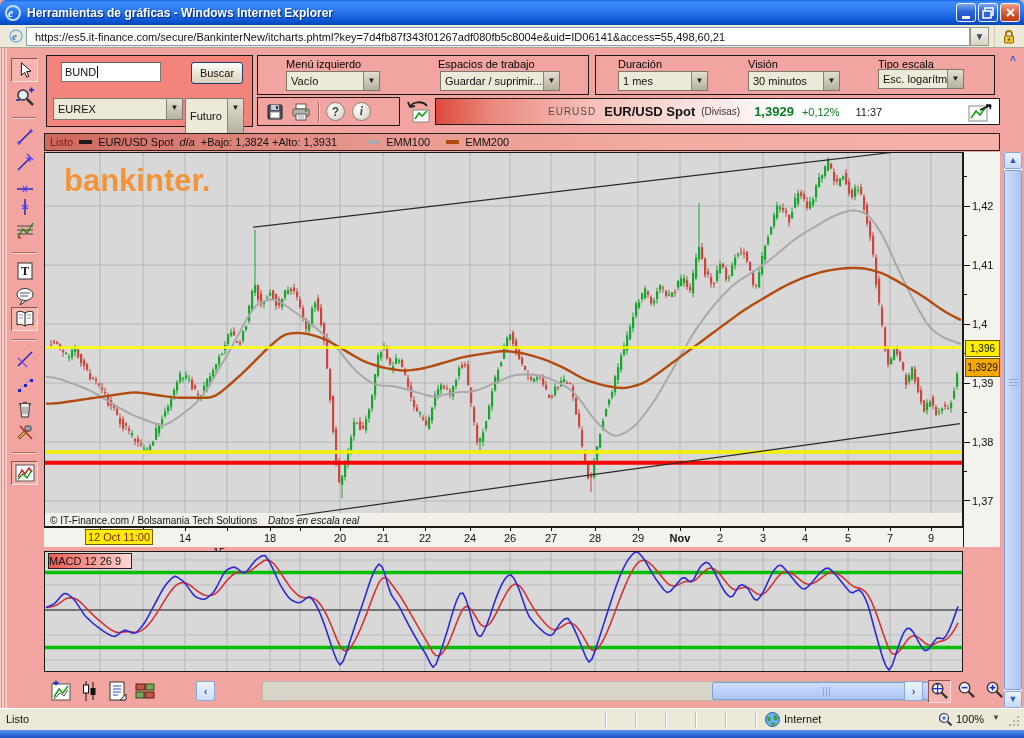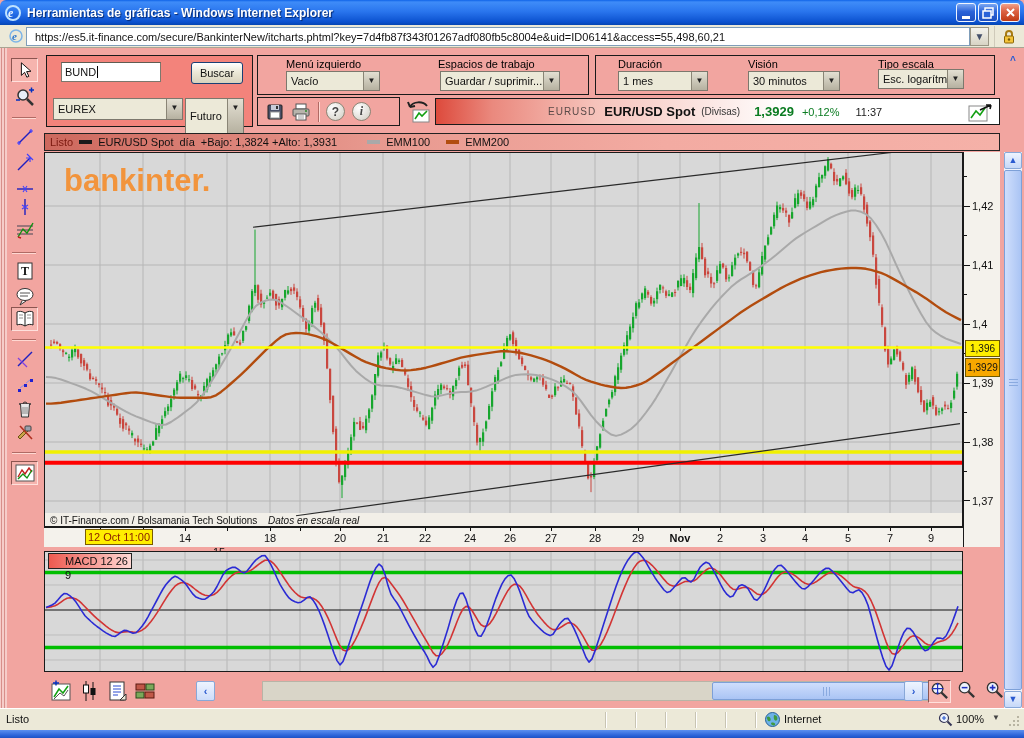--- a/index.html
+++ b/index.html
@@ -90,21 +90,21 @@
     border-top:1px solid #1a1a1a; font-size:11px; }
   #tooltip-box { left:85px; top:529px; width:68px; height:16px; background:#ffee00;
     border:1px solid #7a5c00; color:#8a2000; font-size:11px; text-align:center; line-height:14px; }
   .axbox { position:absolute; left:1px; width:35px; border:1px solid #6d5a00; font-size:10px;
     text-align:center; }
 
   
   #macd-plot { left:44px; top:551px; width:919px; height:121px; background:#d8d8d8; }
   #macd-label { left:48px; top:553px; width:84px; height:16px; border:1px solid #222;
     background:linear-gradient(90deg,#ee5a50,#ffd8d4); font-size:11px; line-height:14px;
-    padding-left:16px; }
+    padding-left:0; }
   #macd-yaxis { left:963px; top:551px; width:37px; height:121px; background:#f4f2ec;
     border-left:1px solid #1a1a1a; font-size:10px; }
 
   
   #btoolbar { left:44px; top:676px; width:956px; height:30px; background:#f2a5a0; }
   .bicon { position:absolute; top:4px; width:22px; height:22px; }
   .arrbtn { position:absolute; top:5px; width:19px; height:20px; border:1px solid #88a8d8;
     background:linear-gradient(180deg,#eef4ff,#cdddfa); border-radius:2px; color:#2a5ad0;
     font-weight:bold; text-align:center; line-height:18px; font-size:11px; }
   #hs-track { position:absolute; left:218px; top:5px; width:685px; height:20px; background:#d9d5c8;
@@ -379,21 +379,21 @@
       <path d="M12 8 L23 3 M23 3 l-5 0 m5 0 l-1 4" stroke="#111" stroke-width="1.6" fill="none"></path>
     </svg>
   </div>
 
   <div class="abs" style="left:1004px;top:55px;width:18px;height:16px;text-align:center;color:#2a5ad0;font-weight:bold;font-size:10px">^</div>
 
   <div id="legend" class="abs">
     <span style="color:#7c1a10">Listo</span>
     <span class="swatch" style="background:#1a1a1a"></span>
     <span>EUR/USD Spot</span>
-    <span style="">día</span>
+    <span style="font-style:italic">día</span>
     <span>+Bajo: 1,3824 +Alto: 1,3931</span>
     <span class="swatch" style="background:#a9a9a9;margin-left:24px"></span>
     <span>EMM100</span>
     <span class="swatch" style="background:#b24c0e;margin-left:10px"></span>
     <span>EMM200</span>
   </div>
 
   <div id="chart-plot" class="abs">
     <svg id="chartSvg" width="919" height="375" viewBox="0 0 919 375">
         <g stroke="#b6b6b6" stroke-width="1">

